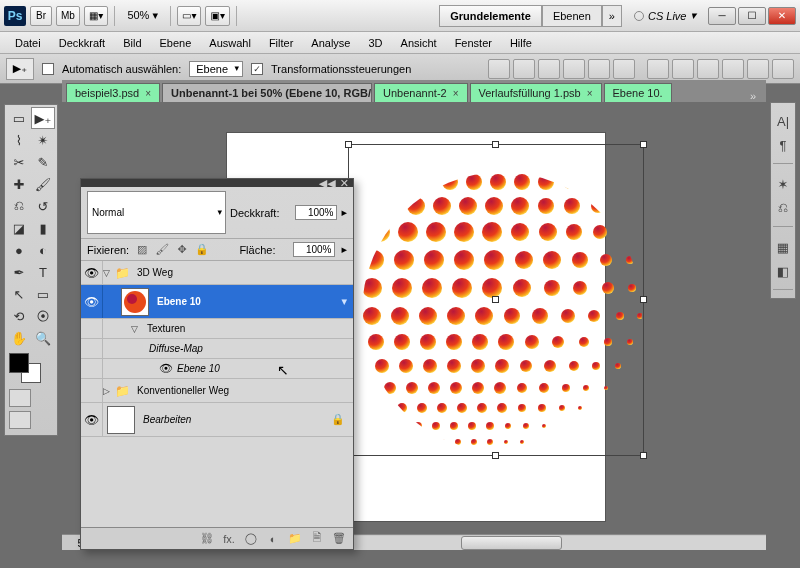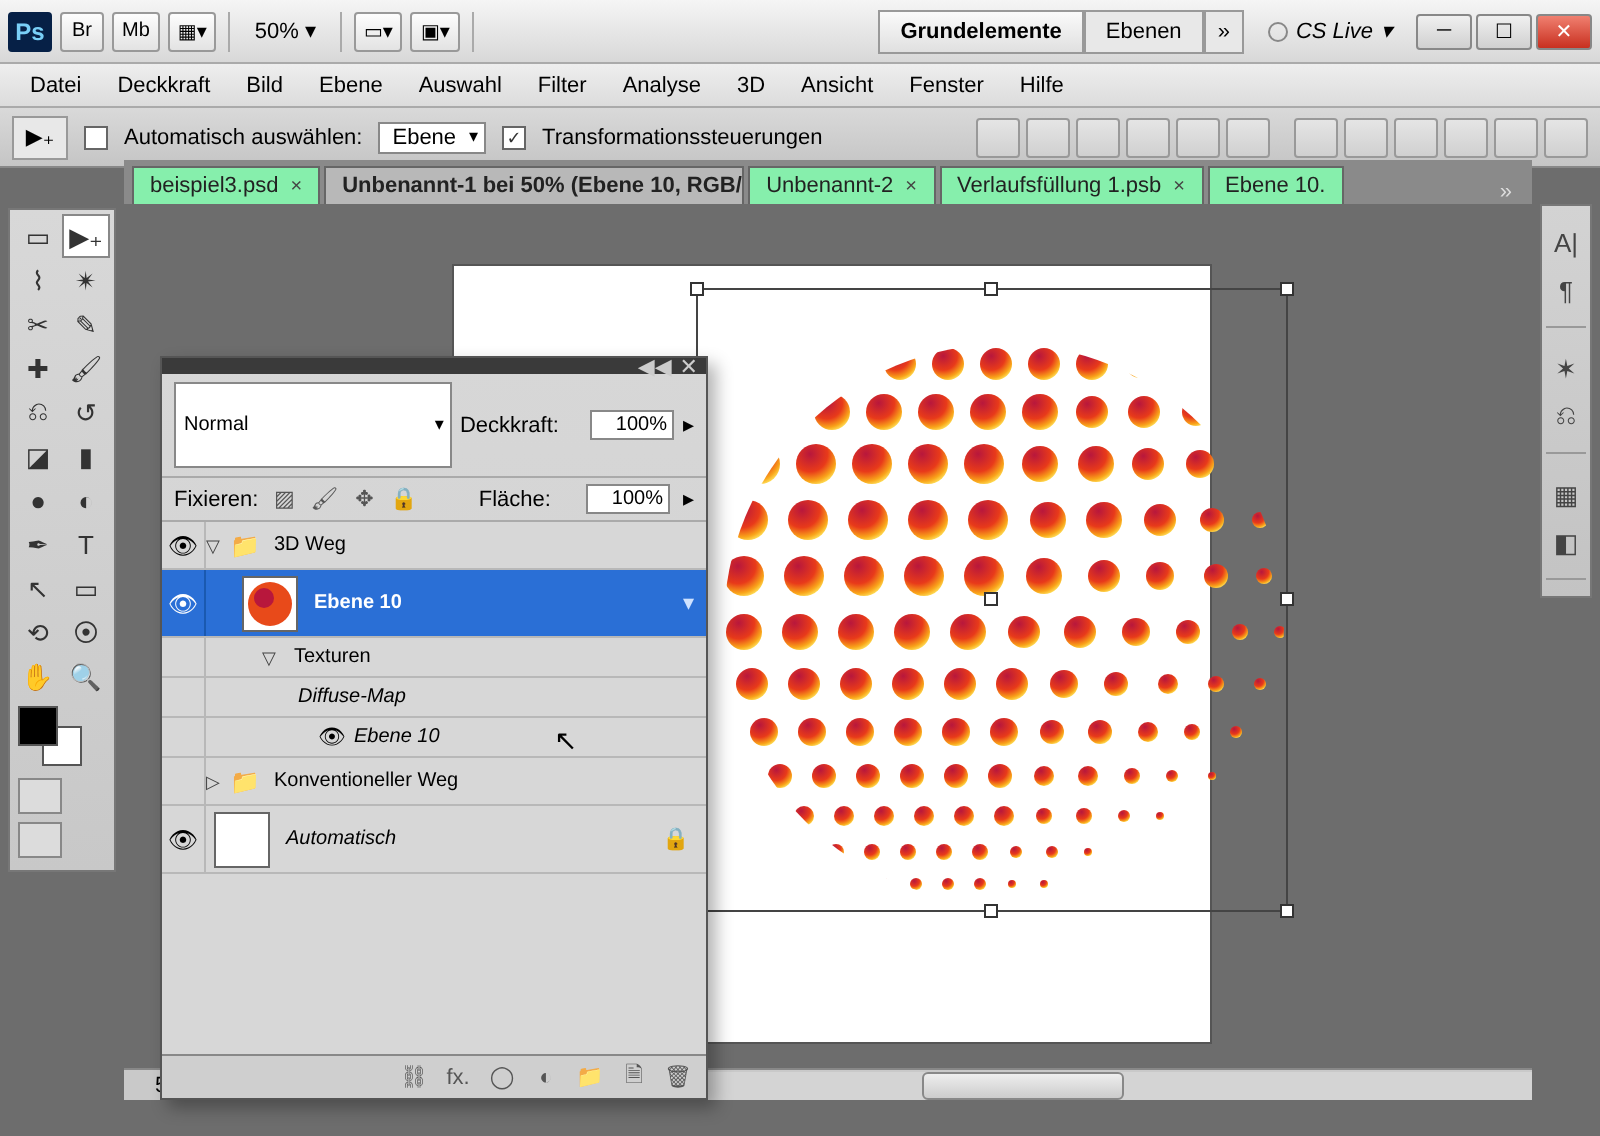--- a/index.html
+++ b/index.html
@@ -521,21 +521,21 @@
     </div>
     <div class="lrow">
       <div class="eye"></div>
       <span class="twist">▷</span>
       <span class="folder-ic">📁</span>
       <span class="lname">Konventioneller Weg</span>
     </div>
     <div class="lrow tall">
       <div class="eye">👁</div>
       <div class="thumb-sm"></div>
-      <span class="lname italic">Automatisch</span>
+      <span class="lname italic">Bearbeiten</span>
       <span style="padding-right:8px;color:#666">🔒</span>
     </div>
   </div>
   <div class="p-foot">
     <span>⛓</span>
     <span>fx.</span>
     <span>◯</span>
     <span>◐</span>
     <span>📁</span>
     <span>🗎</span>

